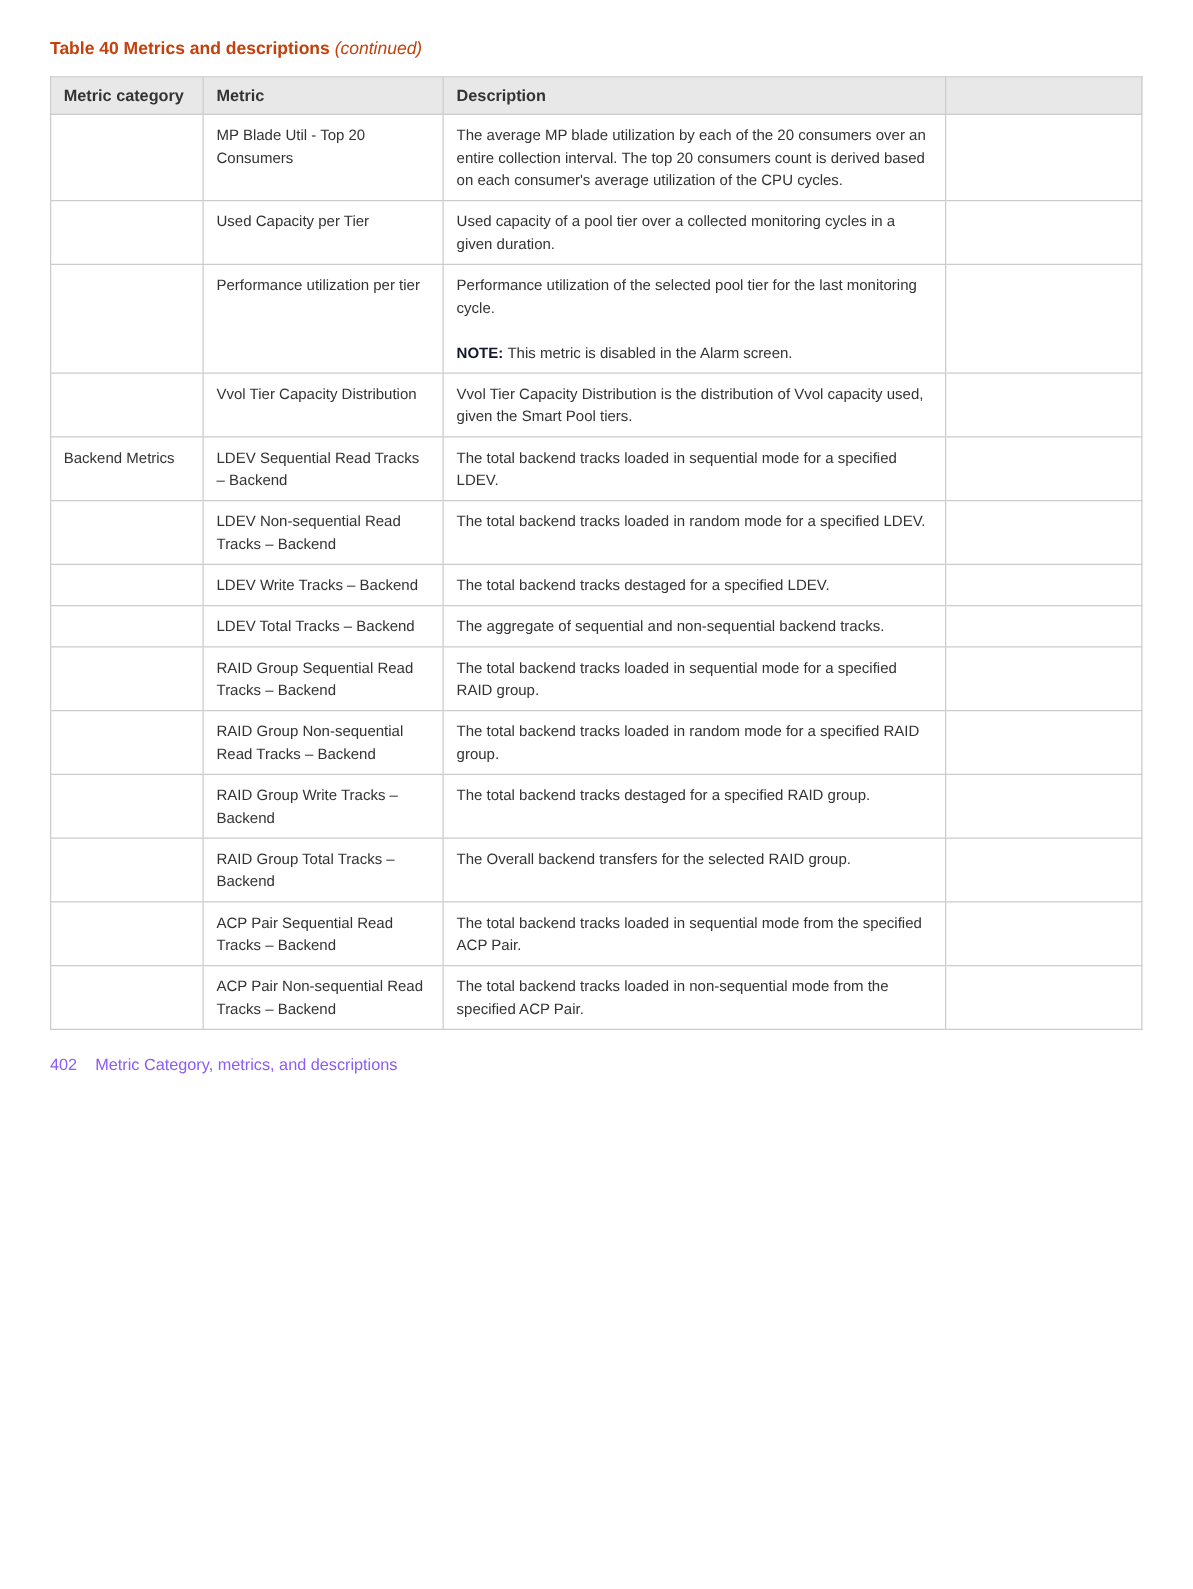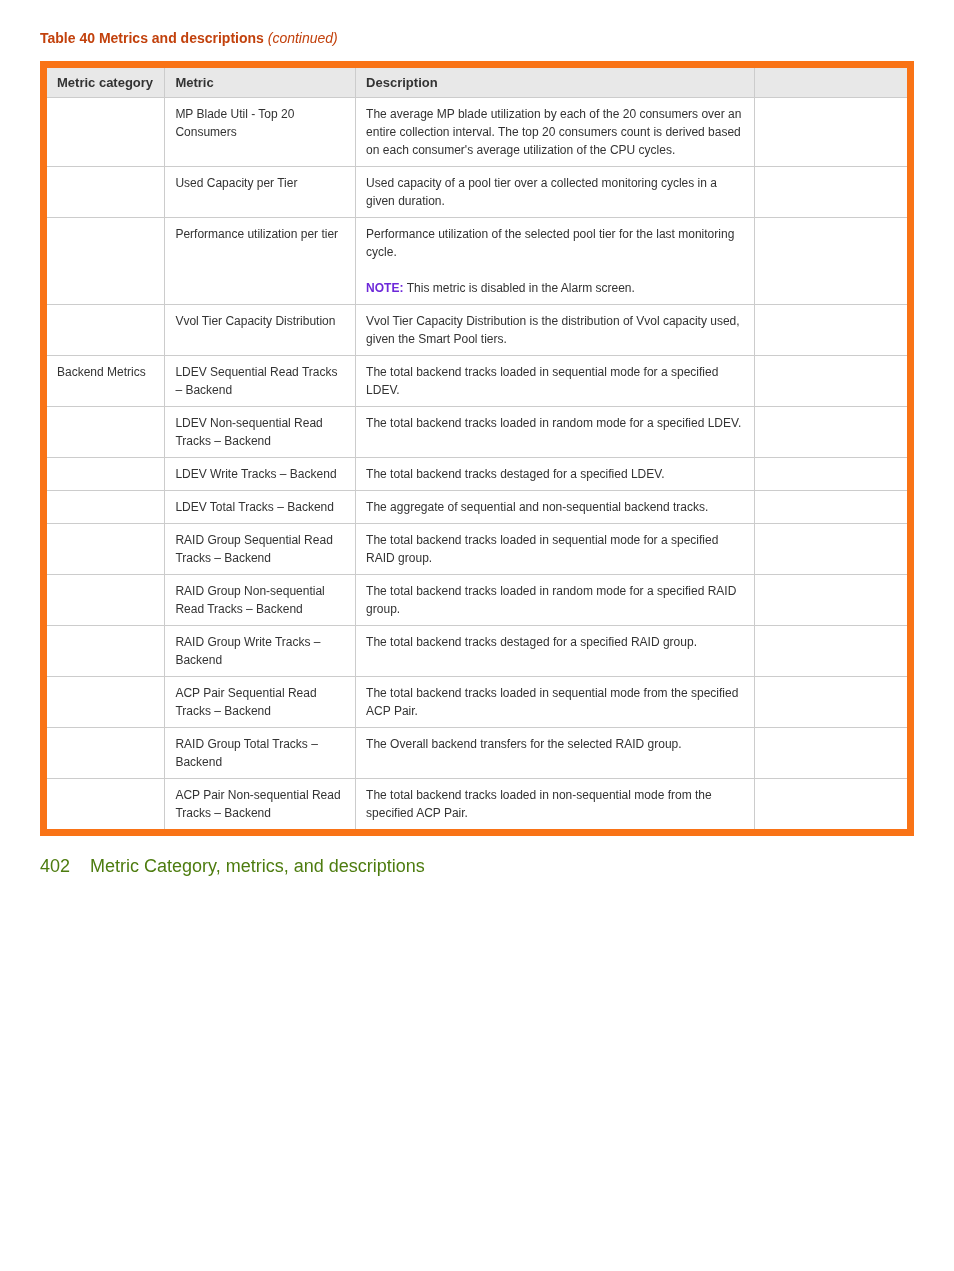--- a/index.html
+++ b/index.html
@@ -20,48 +20,48 @@
       font-weight: bold;
       margin-bottom: 10px;
     }
     .page-title .continued {
       font-style: italic;
       font-weight: normal;
     }
     table {
       width: 100%;
       border-collapse: collapse;
-      border: 7px solid #f97316;
+      border: 1px solid #f97316;
     }
     thead tr {
       background: #e8e8e8;
     }
     th {
       text-align: left;
       padding: 7px 10px;
       font-weight: bold;
       font-size: 13px;
       border: 1px solid #cccccc;
       vertical-align: top;
     }
     td {
       padding: 7px 10px;
       border: 1px solid #cccccc;
       vertical-align: top;
       font-size: 12px;
       line-height: 1.5;
     }
     .note-label {
-      color: #6d28d9;
+      color: #0f172a;
       font-weight: bold;
     }
     .footer {
       margin-top: 20px;
-      font-size: 18px;
-      color: #4d7c0f;
+      font-size: 13px;
+      color: #8b5cf6;
     }
     td:last-child, th:last-child {
       width: 18%;
     }
     th:first-child, td:first-child {
       width: 14%;
     }
     th:nth-child(2), td:nth-child(2) {
       width: 22%;
     }
@@ -157,28 +157,28 @@
         <td></td>
       </tr>
       <tr>
         <td></td>
         <td>RAID Group Write Tracks – Backend</td>
         <td><span>The total backend tracks destaged for a specified RAID group.</span></td>
         <td></td>
       </tr>
       <tr>
         <td></td>
-        <td>ACP Pair Sequential Read Tracks – Backend</td>
-        <td><span>The total backend tracks loaded in sequential mode from the specified ACP Pair.</span></td>
+        <td>RAID Group Total Tracks – Backend</td>
+        <td><span>The Overall backend transfers for the selected RAID group.</span></td>
         <td></td>
       </tr>
       <tr>
         <td></td>
-        <td>RAID Group Total Tracks – Backend</td>
-        <td><span>The Overall backend transfers for the selected RAID group.</span></td>
+        <td>ACP Pair Sequential Read Tracks – Backend</td>
+        <td><span>The total backend tracks loaded in sequential mode from the specified ACP Pair.</span></td>
         <td></td>
       </tr>
       <tr>
         <td></td>
         <td>ACP Pair Non-sequential Read Tracks – Backend</td>
         <td><span>The total backend tracks loaded in non-sequential mode from the specified ACP Pair.</span></td>
         <td></td>
       </tr>
     </tbody>
 </table>

